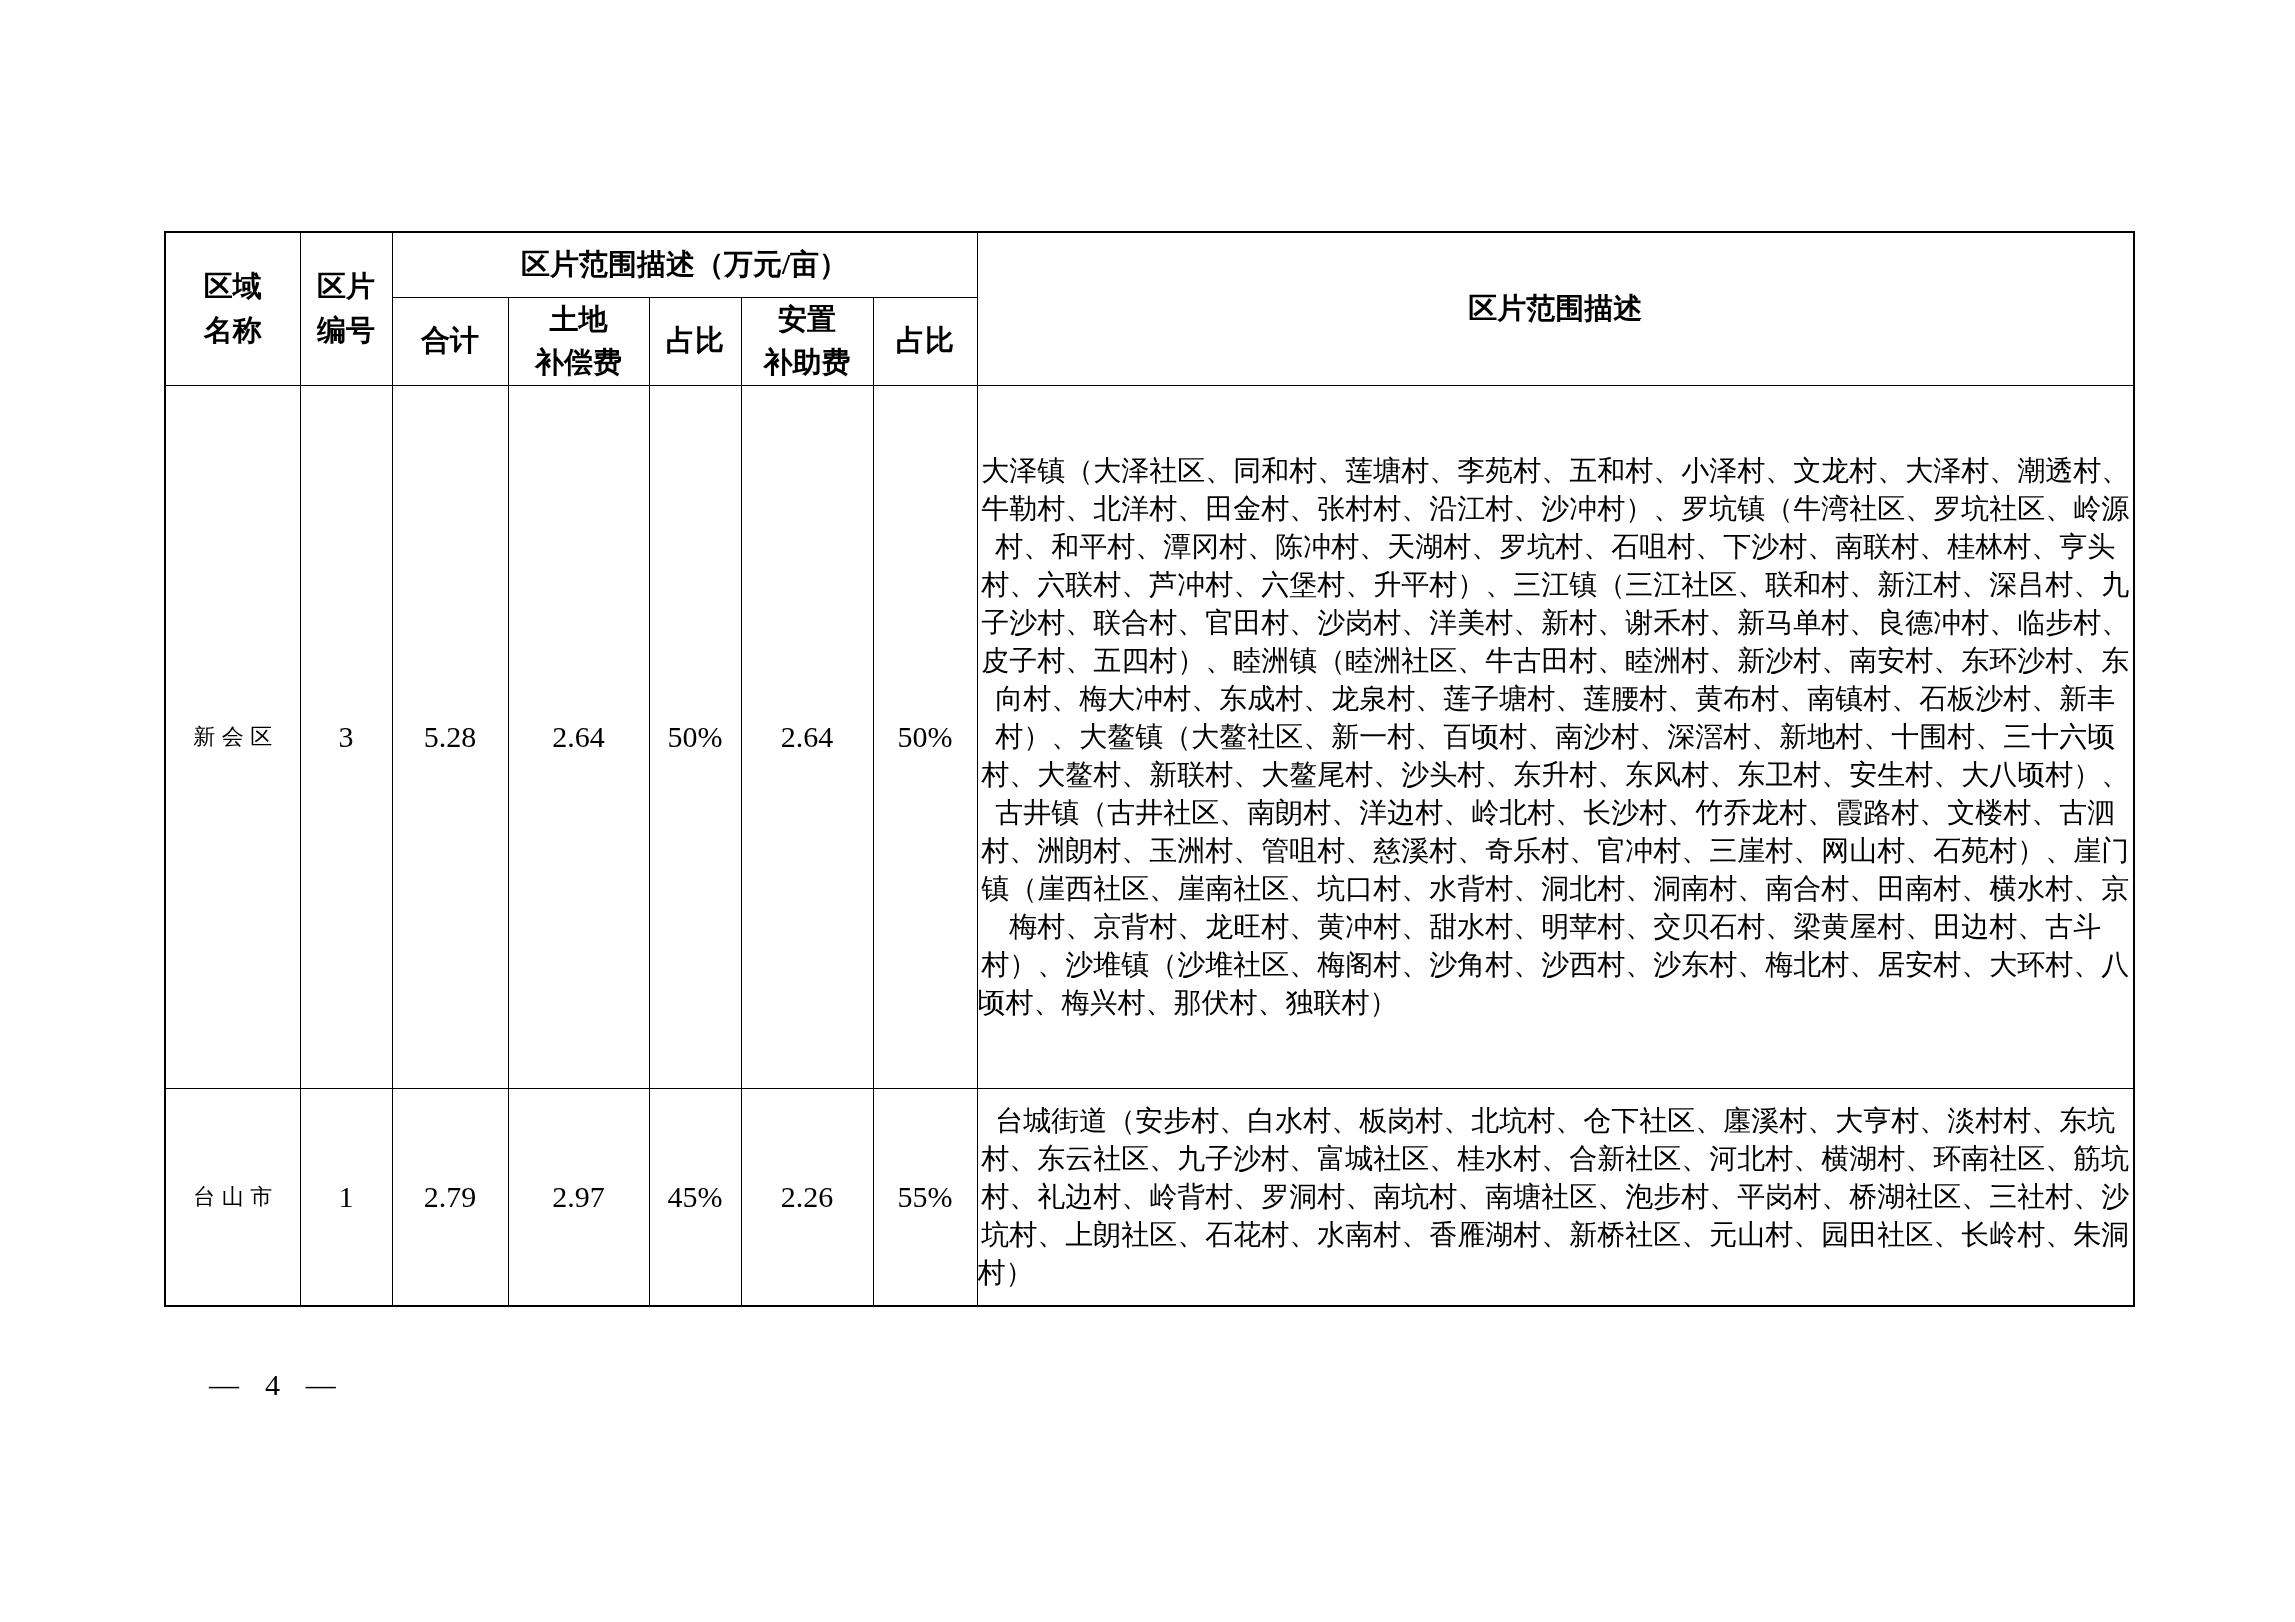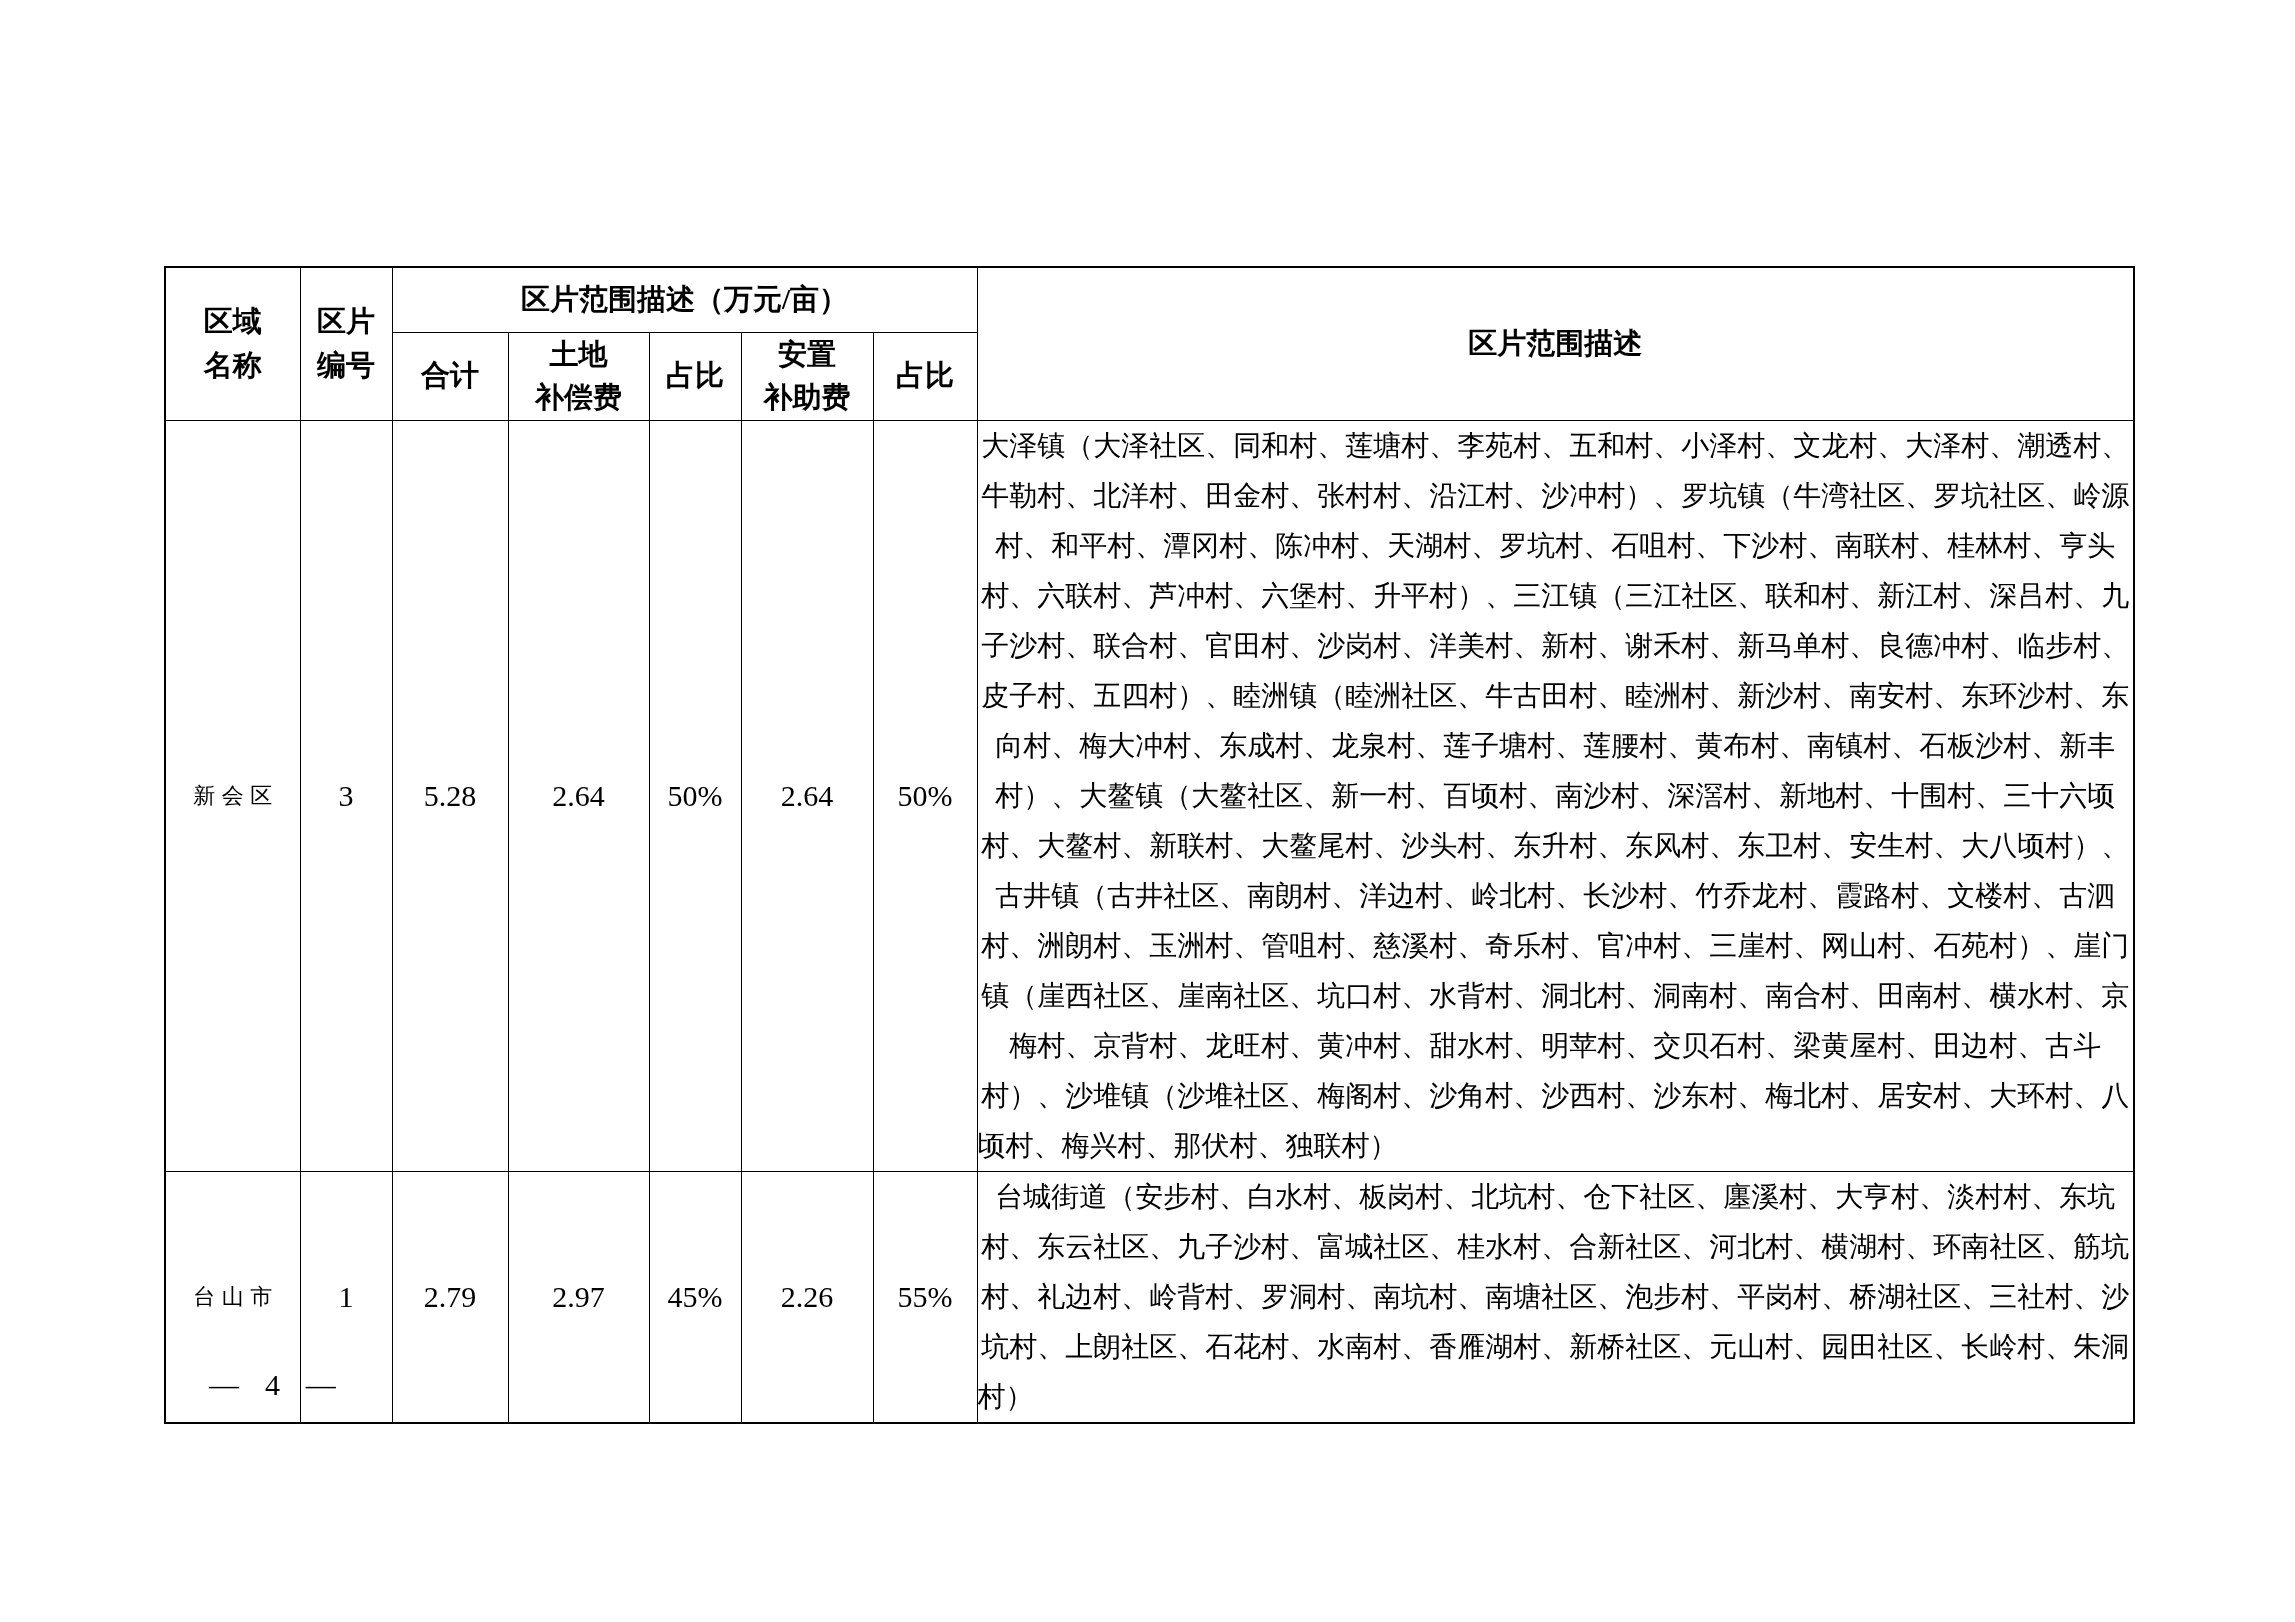--- a/index.html
+++ b/index.html
@@ -17,21 +17,20 @@
     overflow: hidden;
   }
   table.land-table {
     position: absolute;
     left: 164px;
     top: 231px;
     width: 1970px;
     border-collapse: collapse;
     table-layout: fixed;
     border: 2.6px solid #000;
-    margin-top: 35px;
   }
   table.land-table th,
   table.land-table td {
     border: 1.3px solid #000;
     text-align: center;
     vertical-align: middle;
     padding: 0;
     overflow: hidden;
   }
   table.land-table th {
@@ -51,21 +50,21 @@
   }
   td.cell-num {
     font-size: 30px;
   }
   td.cell-desc {
     text-align: justify;
     text-align-last: left;
     vertical-align: top;
     padding: 9.2px 14.4px 0 17px;
     font-size: 28px;
-    line-height: 50px;
+    line-height: 38px;
   }
   .page-number {
     position: absolute;
     left: 209px;
     top: 1368px;
     font-size: 30px;
     letter-spacing: 9.2px;
     white-space: pre;
   }
 </style>

